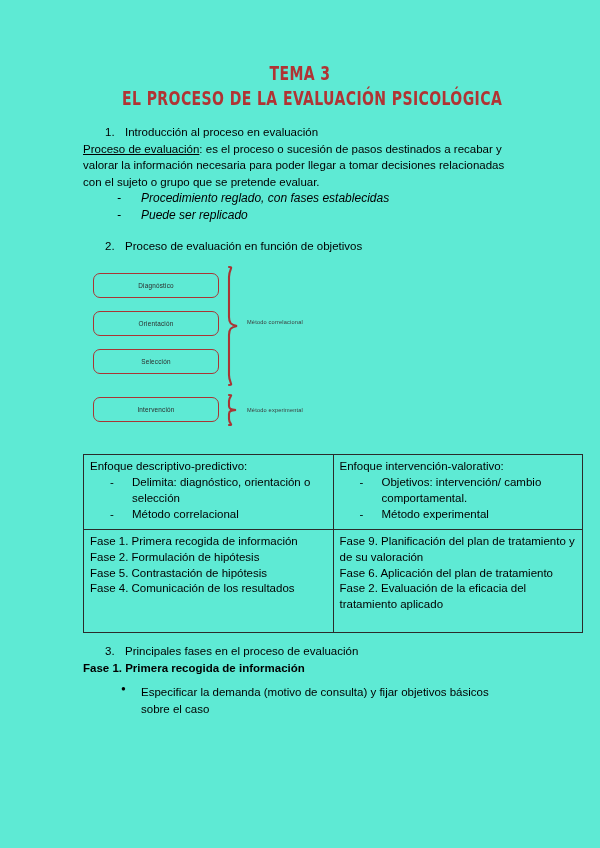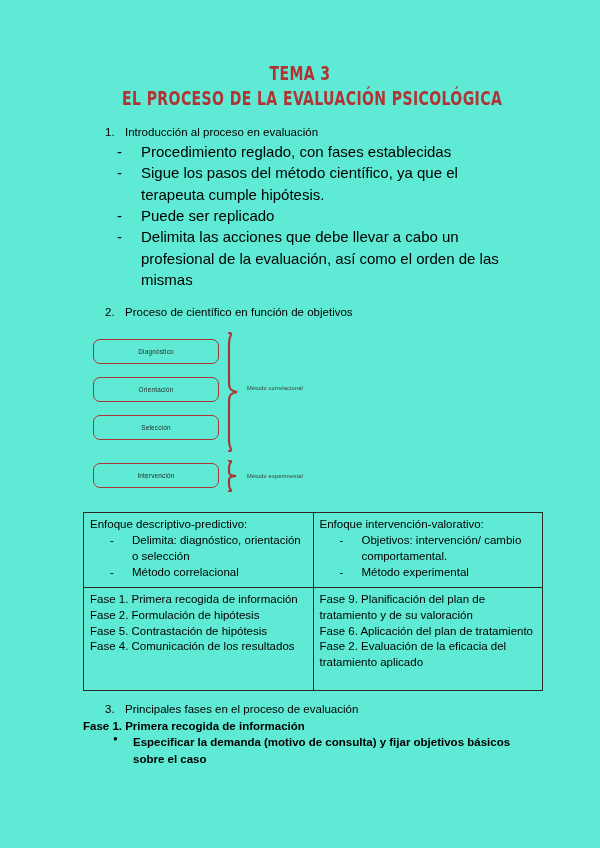--- a/index.html
+++ b/index.html
@@ -61,37 +61,37 @@
     text-align: left;
   }
   .u { text-decoration: underline; }
 
   .dash-list {
     list-style: none;
     margin: 0;
     padding: 0 0 0 34px;
   }
   .dash-list li {
-    font-size: 15px;
+    font-size: 12px;
     line-height: 1.42;
     position: relative;
     padding-left: 24px;
+    font-style: italic;
   }
   .dash-list li::before {
     content: "-";
     position: absolute;
     left: 0;
     top: 0;
   }
 
   .bullet-list {
     list-style: none;
-    margin: 0;
+    margin: 8px;
     padding: 0 0 0 30px;
-    font-weight: bold;
   }
   .bullet-list li {
     font-size: 11.5px;
     line-height: 1.42;
     position: relative;
     padding-left: 20px;
   }
   .bullet-list li::before {
     content: "\25CF";
     position: absolute;
@@ -127,22 +127,22 @@
     font-size: 5.6px;
     color: #3a3a3a;
     letter-spacing: 0.2px;
     white-space: nowrap;
   }
   .brace-svg { position: absolute; }
 
   
   .tbl {
     border-collapse: collapse;
-    width: 460px;
-    margin-top: 8px;
+    width: 500px;
+    margin-top: 16px;
     table-layout: fixed;
   }
   .tbl td {
     border: 1.1px solid #2b2b2b;
     vertical-align: top;
     padding: 4px 6px 6px 6px;
     font-size: 11.5px;
     line-height: 1.38;
   }
   .tbl .cell-head { margin: 0; }
@@ -171,31 +171,32 @@
   <div class="title-block">
     <div class="doc-title">TEMA 3</div>
     <div class="doc-subtitle">EL PROCESO DE LA EVALUACIÓN PSICOLÓGICA</div>
   </div>
 
   <div style="height:14px"></div>
   <p class="sec-heading bold">
     <span class="num">1.</span><span>Introducción al proceso en evaluación</span>
   </p>
 
+  <p class="body-p">
+    <span class="u">Proceso de evaluación</span><span>: es el proceso o sucesión de pasos destinados a recabar y valorar la información necesaria para poder llegar a tomar decisiones relacionadas con el sujeto o grupo que se pretende evaluar.</span>
+  </p>
 
   <ul class="dash-list">
     <li>Procedimiento reglado, con fases establecidas</li>
-    <li>Sigue los pasos del método científico, ya que el terapeuta cumple hipótesis.</li>
     <li>Puede ser replicado</li>
-    <li>Delimita las acciones que debe llevar a cabo un profesional de la evaluación, así como el orden de las mismas</li>
   </ul>
 
   <div style="height:14px"></div>
   <p class="sec-heading">
-    <span class="num">2.</span><span>Proceso de científico en función de objetivos</span>
+    <span class="num">2.</span><span>Proceso de evaluación en función de objetivos</span>
   </p>
 
   <div class="diagram">
 
     <div class="dbox" style="left:10px; top:10px;">
       <span>Diagnóstico</span>
     </div>
     <div class="dbox" style="left:10px; top:48px;">
       <span>Orientación</span>
     </div>

